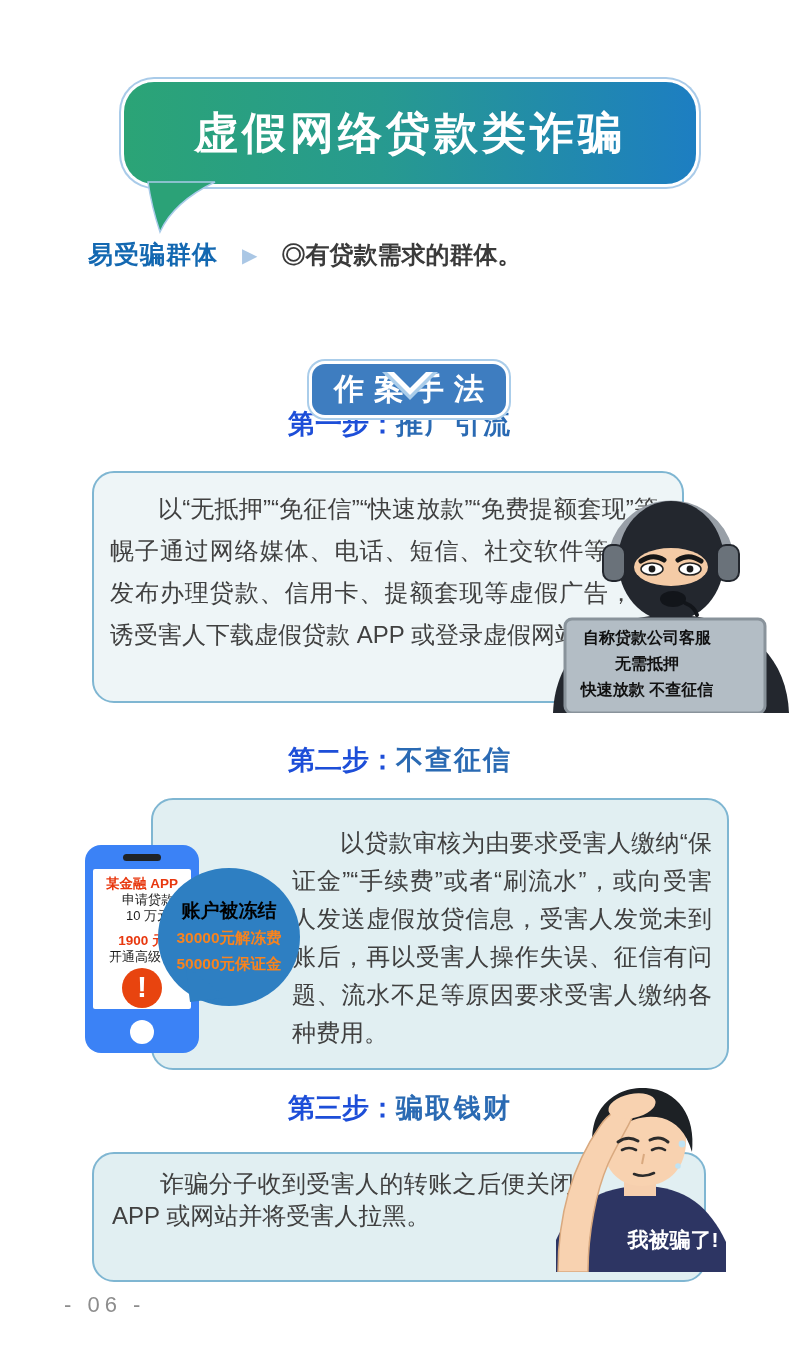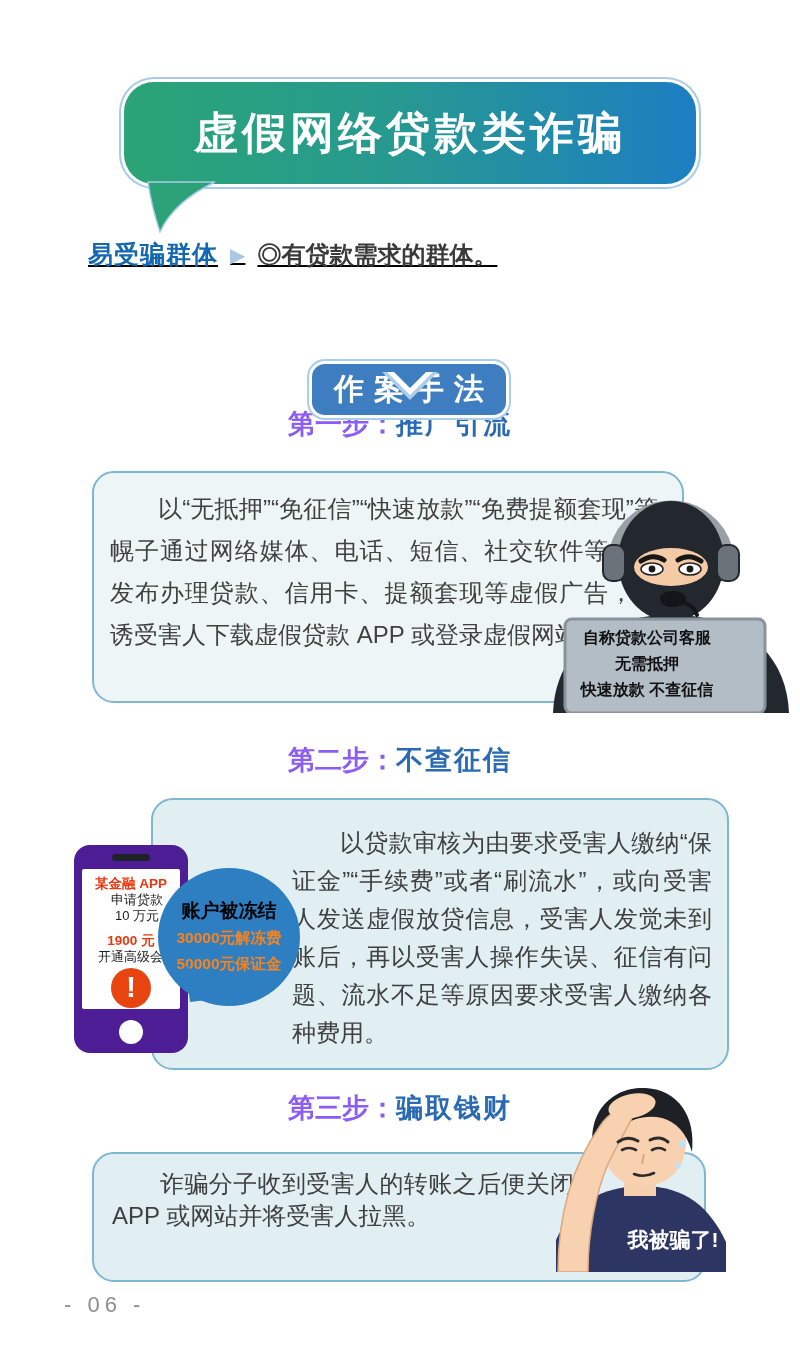--- a/index.html
+++ b/index.html
@@ -17,21 +17,21 @@
     display:flex; align-items:center; justify-content:center;
   }
   .title-banner .title-text {
     font-family:"Liberation Serif", serif; font-weight:bold; color:#ffffff;
     font-size:44px; letter-spacing:4px;
   }
   .banner-tail { position:absolute; left:130px; top:180px; width:100px; height:56px; }
 
   
   .victim-row {
-    position:absolute; left:88px; top:238px; display:flex; align-items:center; gap:12px;text-decoration:underline;
+    position:absolute; left:88px; top:238px; display:flex; align-items:center; gap:24px;
   }
   .victim-label { color:#1368b1; font-weight:bold; font-size:25px; letter-spacing:1px; }
   .triangle-glyph { color:#aac7e5; font-size:20px; line-height:1; }
   .victim-desc {
     font-family:"Liberation Serif", serif; font-weight:bold; color:#3a3a3a; font-size:24px;
   }
 
   
   .method-badge {
     position:absolute; left:312px; top:321px; width:194px; height:51px;
@@ -43,21 +43,21 @@
     font-family:"Liberation Serif", serif; font-weight:bold; color:#ffffff;
     font-size:30px; letter-spacing:10px; text-indent:10px;
   }
   .badge-tail { position:absolute; left:378px; top:372px; width:64px; height:30px; z-index:3; }
 
   
   .step-heading { position:absolute; left:0; width:800px; text-align:center; font-size:27px; }
   .step-heading.s1 { top:406px; }
   .step-heading.s2 { top:742px; }
   .step-heading.s3 { top:1090px; }
-  .step-prefix { font-family:"Liberation Serif", serif; font-weight:bold; color:#8b5cf6; }
+  .step-prefix { font-family:"Liberation Serif", serif; font-weight:bold; color:#1d4ed8; }
   .step-label  { font-weight:bold; color:#2a6ab3; letter-spacing:2px; }
 
   
   .box { position:absolute; border:2px solid #7fb6d2; border-radius:22px; z-index:1; }
   .box1 { left:92px;  top:471px;  width:588px; height:228px; background:#eef5f7; }
   .box2 { left:151px; top:798px;  width:574px; height:268px; background:#e1eff2; }
   .box3 { left:92px;  top:1152px; width:610px; height:126px; background:#e1eff2; }
 
   .box-text {
     position:absolute; color:#404040; font-size:24px; text-align:justify;
@@ -69,22 +69,22 @@
 
   
   .hacker { position:absolute; left:545px; top:487px; width:252px; height:226px; z-index:4; }
   .laptop-sign {
     position:absolute; left:566px; top:625px; width:162px; z-index:5;
     text-align:center; color:#111111; font-weight:bold; font-size:16px; line-height:26px;
   }
 
   
   .phone {
-    position:absolute; left:74px; top:845px; width:114px; height:208px;
-    background:#4c1d95; border-radius:16px; z-index:5;
+    position:absolute; left:85px; top:845px; width:114px; height:208px;
+    background:#3b82f6; border-radius:16px; z-index:5;
   }
   .phone-speaker {
     position:absolute; left:50%; transform:translateX(-50%); top:9px;
     width:38px; height:7px; background:#1f2327; border-radius:4px;
   }
   .phone-screen {
     position:absolute; left:8px; top:24px; width:98px; height:140px; background:#ffffff;
     border-radius:2px; display:flex; flex-direction:column; align-items:center;
     text-align:center; padding-top:6px; box-sizing:border-box;
   }

